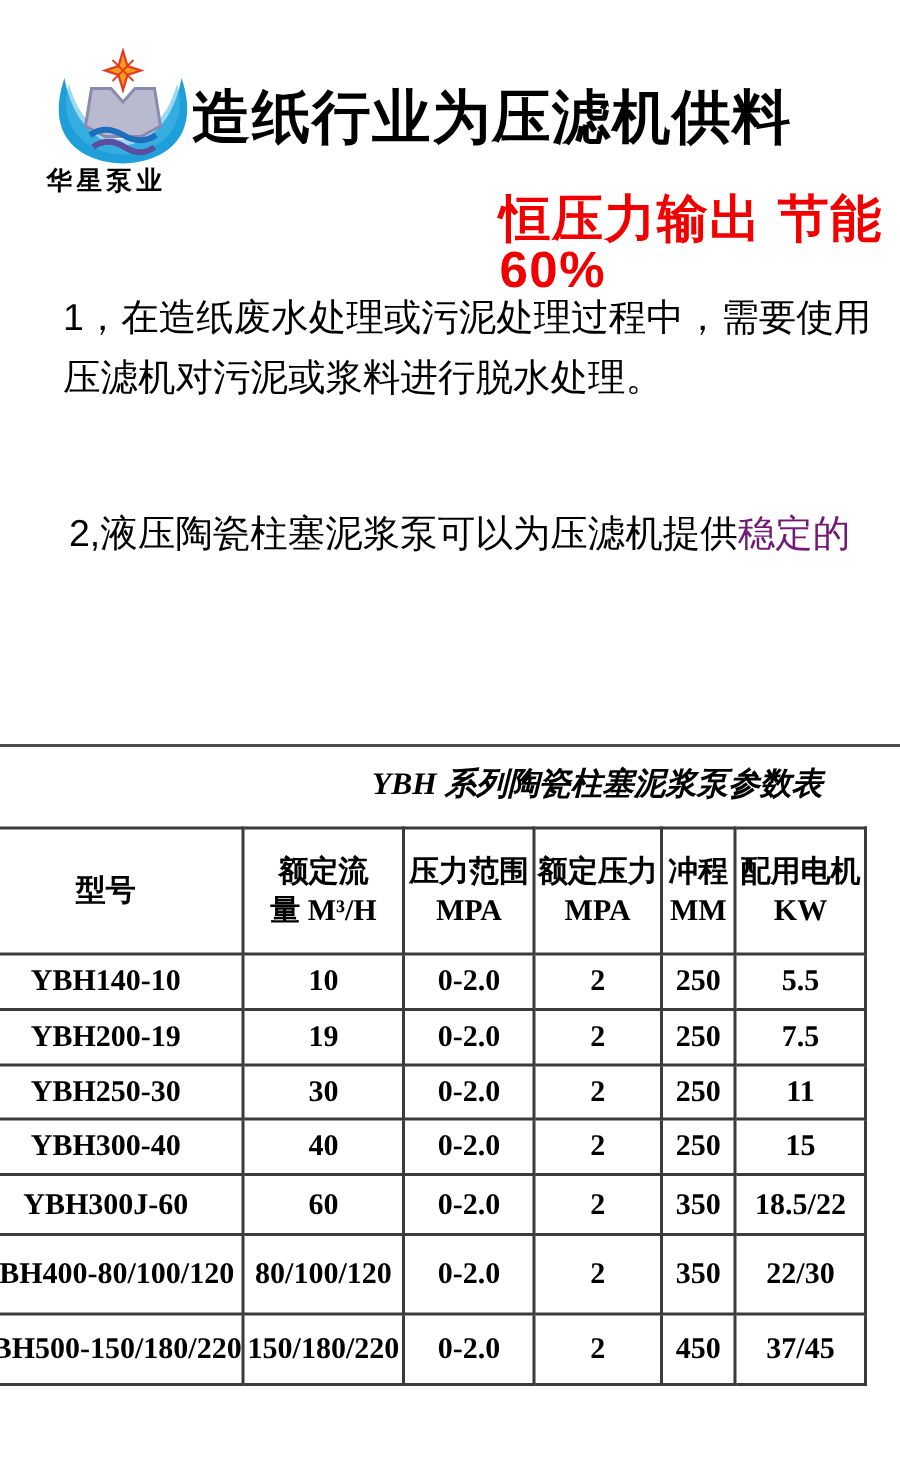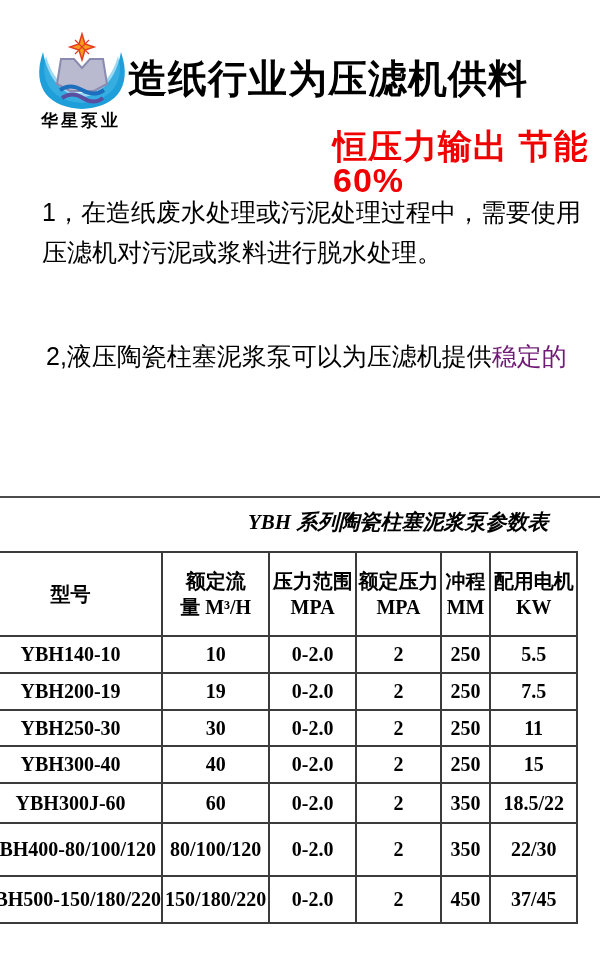--- a/index.html
+++ b/index.html
@@ -1,21 +1,21 @@
 <!DOCTYPE html>
 <html><head>
 <meta charset="utf-8">
 <style>
   html,body{margin:0;padding:0;background:#ffffff;}
   .stage{position:relative;width:600px;height:974px;background:#ffffff;overflow:hidden;
          font-family:"Liberation Sans",sans-serif;color:#000;}
 
   
   .logo-wrap{position:absolute;left:26px;top:32px;width:112px;height:100px;}
-  .brand-text{position:absolute;left:22px;top:109px;width:118px;text-align:center;
+  .brand-text{position:absolute;left:12px;top:109px;width:118px;text-align:center;
               font-size:17px;font-weight:bold;letter-spacing:3px;}
   .main-title{position:absolute;left:126px;top:54px;width:404px;text-align:center;
               font-size:39px;font-weight:bold;letter-spacing:1px;line-height:50px;}
   .tagline{position:absolute;left:333px;top:129px;font-size:34px;font-weight:bold;
            color:#f10000;letter-spacing:1px;line-height:34px;}
 
   
   .para{position:absolute;font-weight:normal;font-size:25px;}
   .para-1{left:42px;top:192px;width:548px;line-height:40px;}
   .para-2{left:46px;top:334px;width:548px;line-height:44px;}

